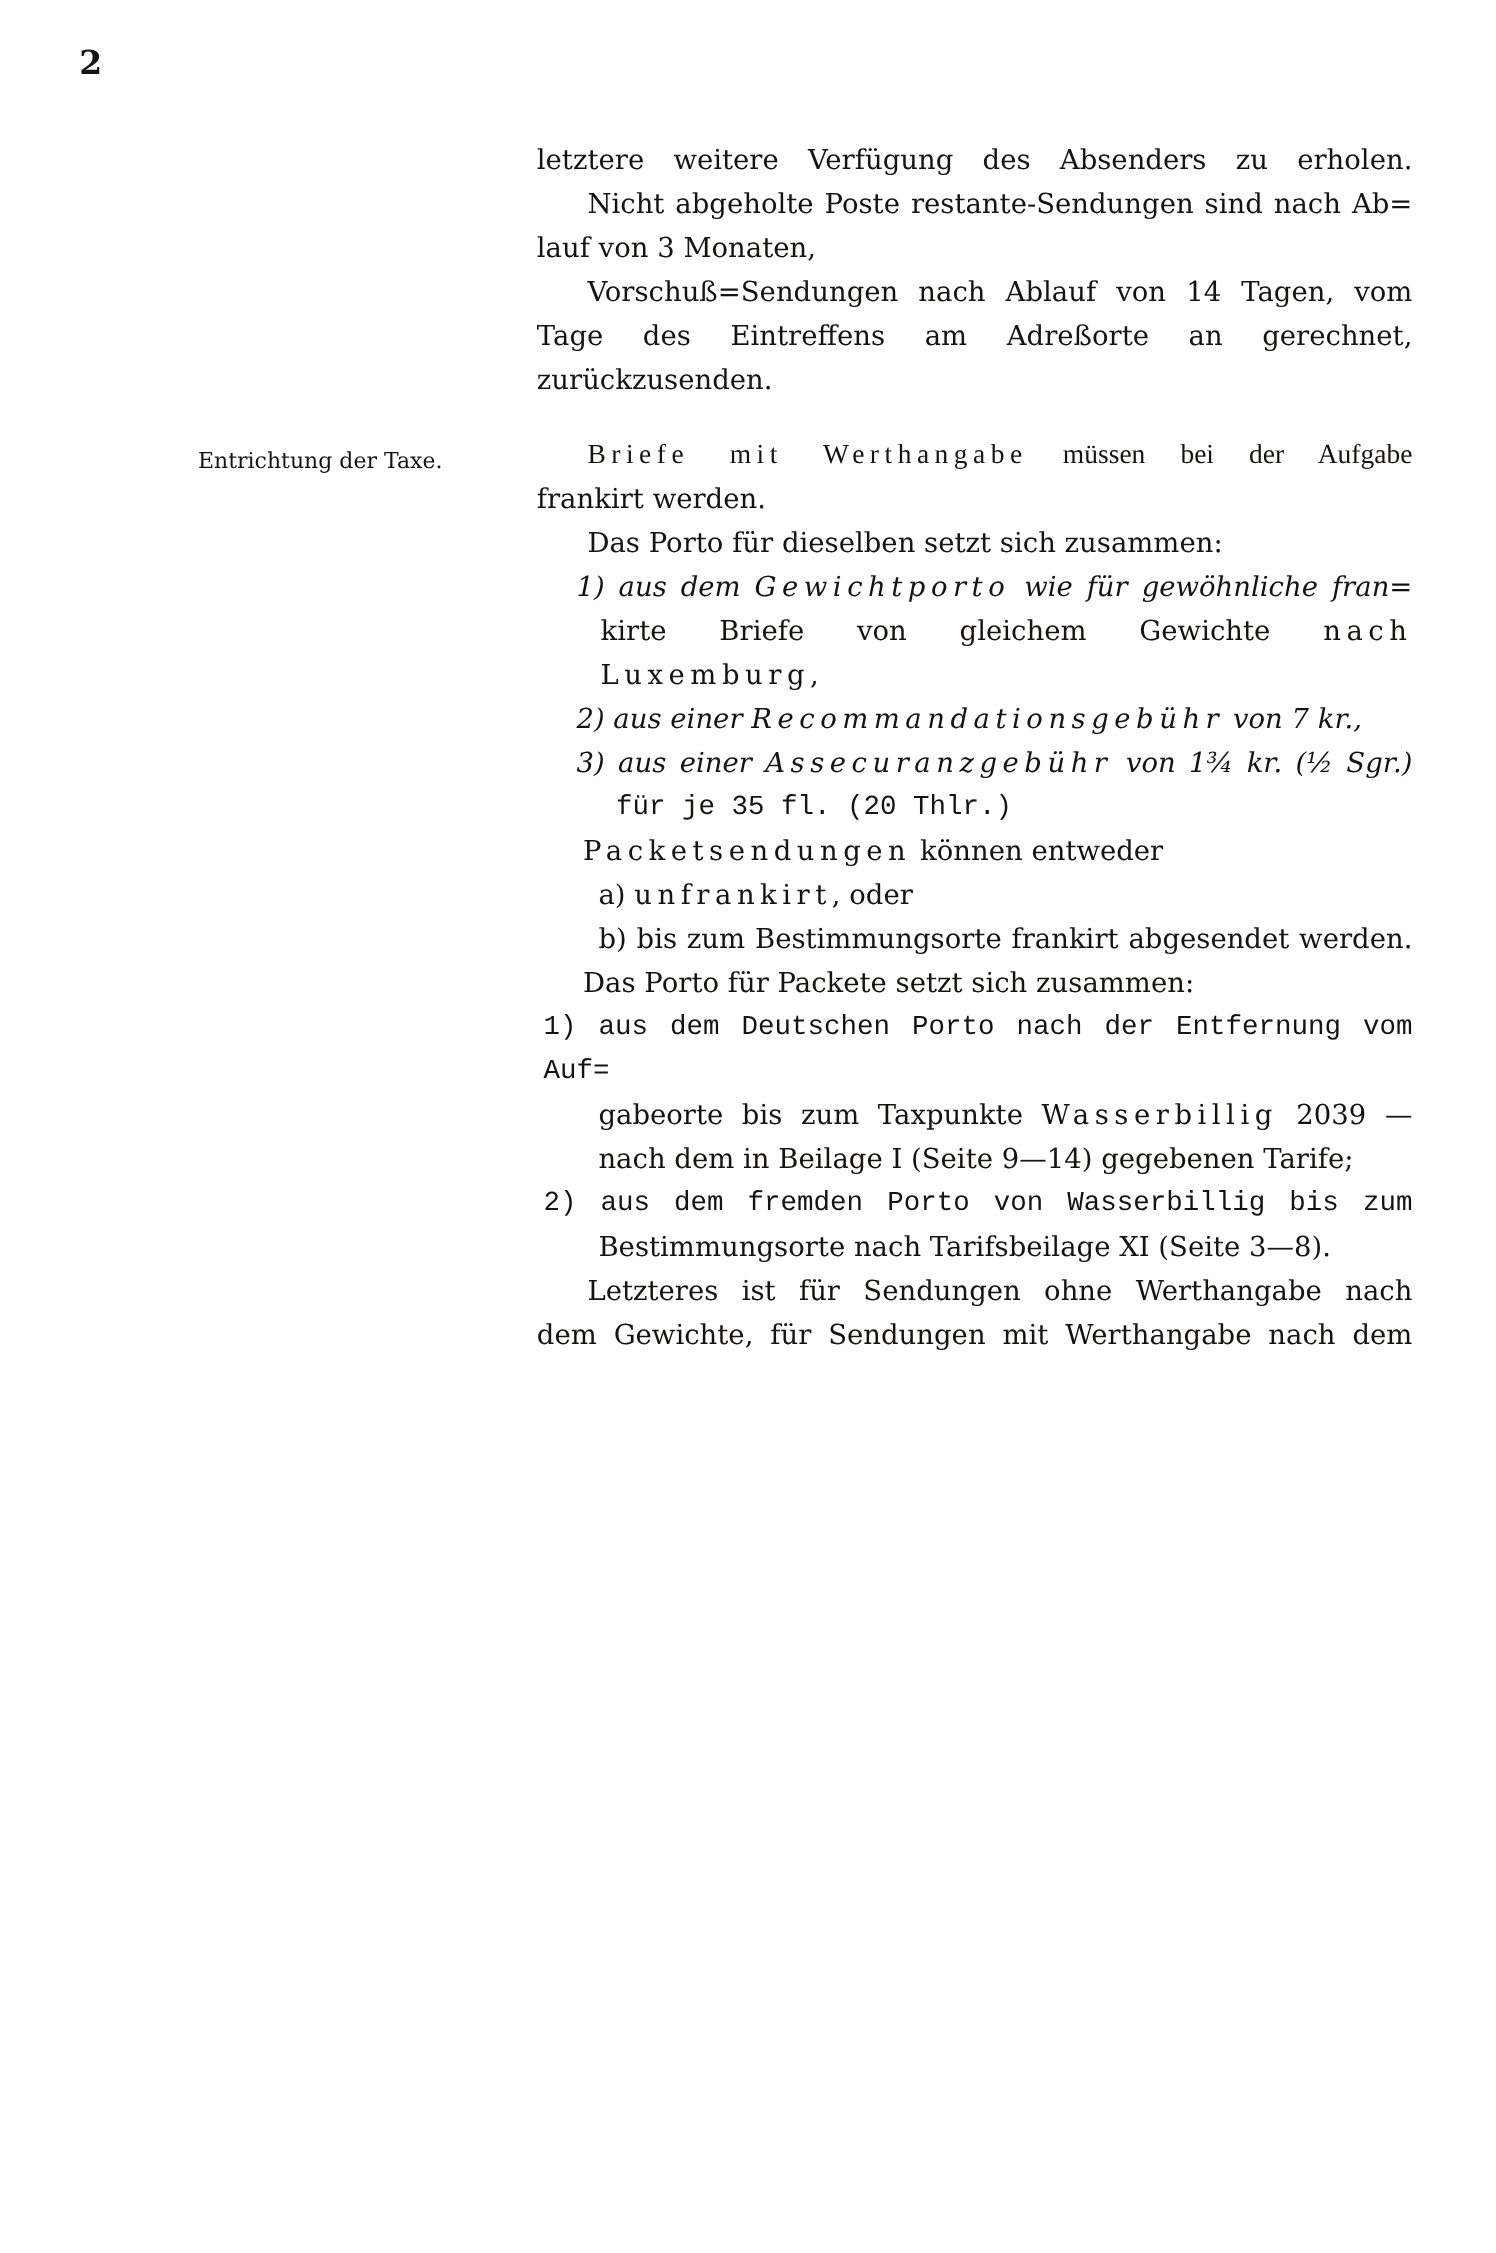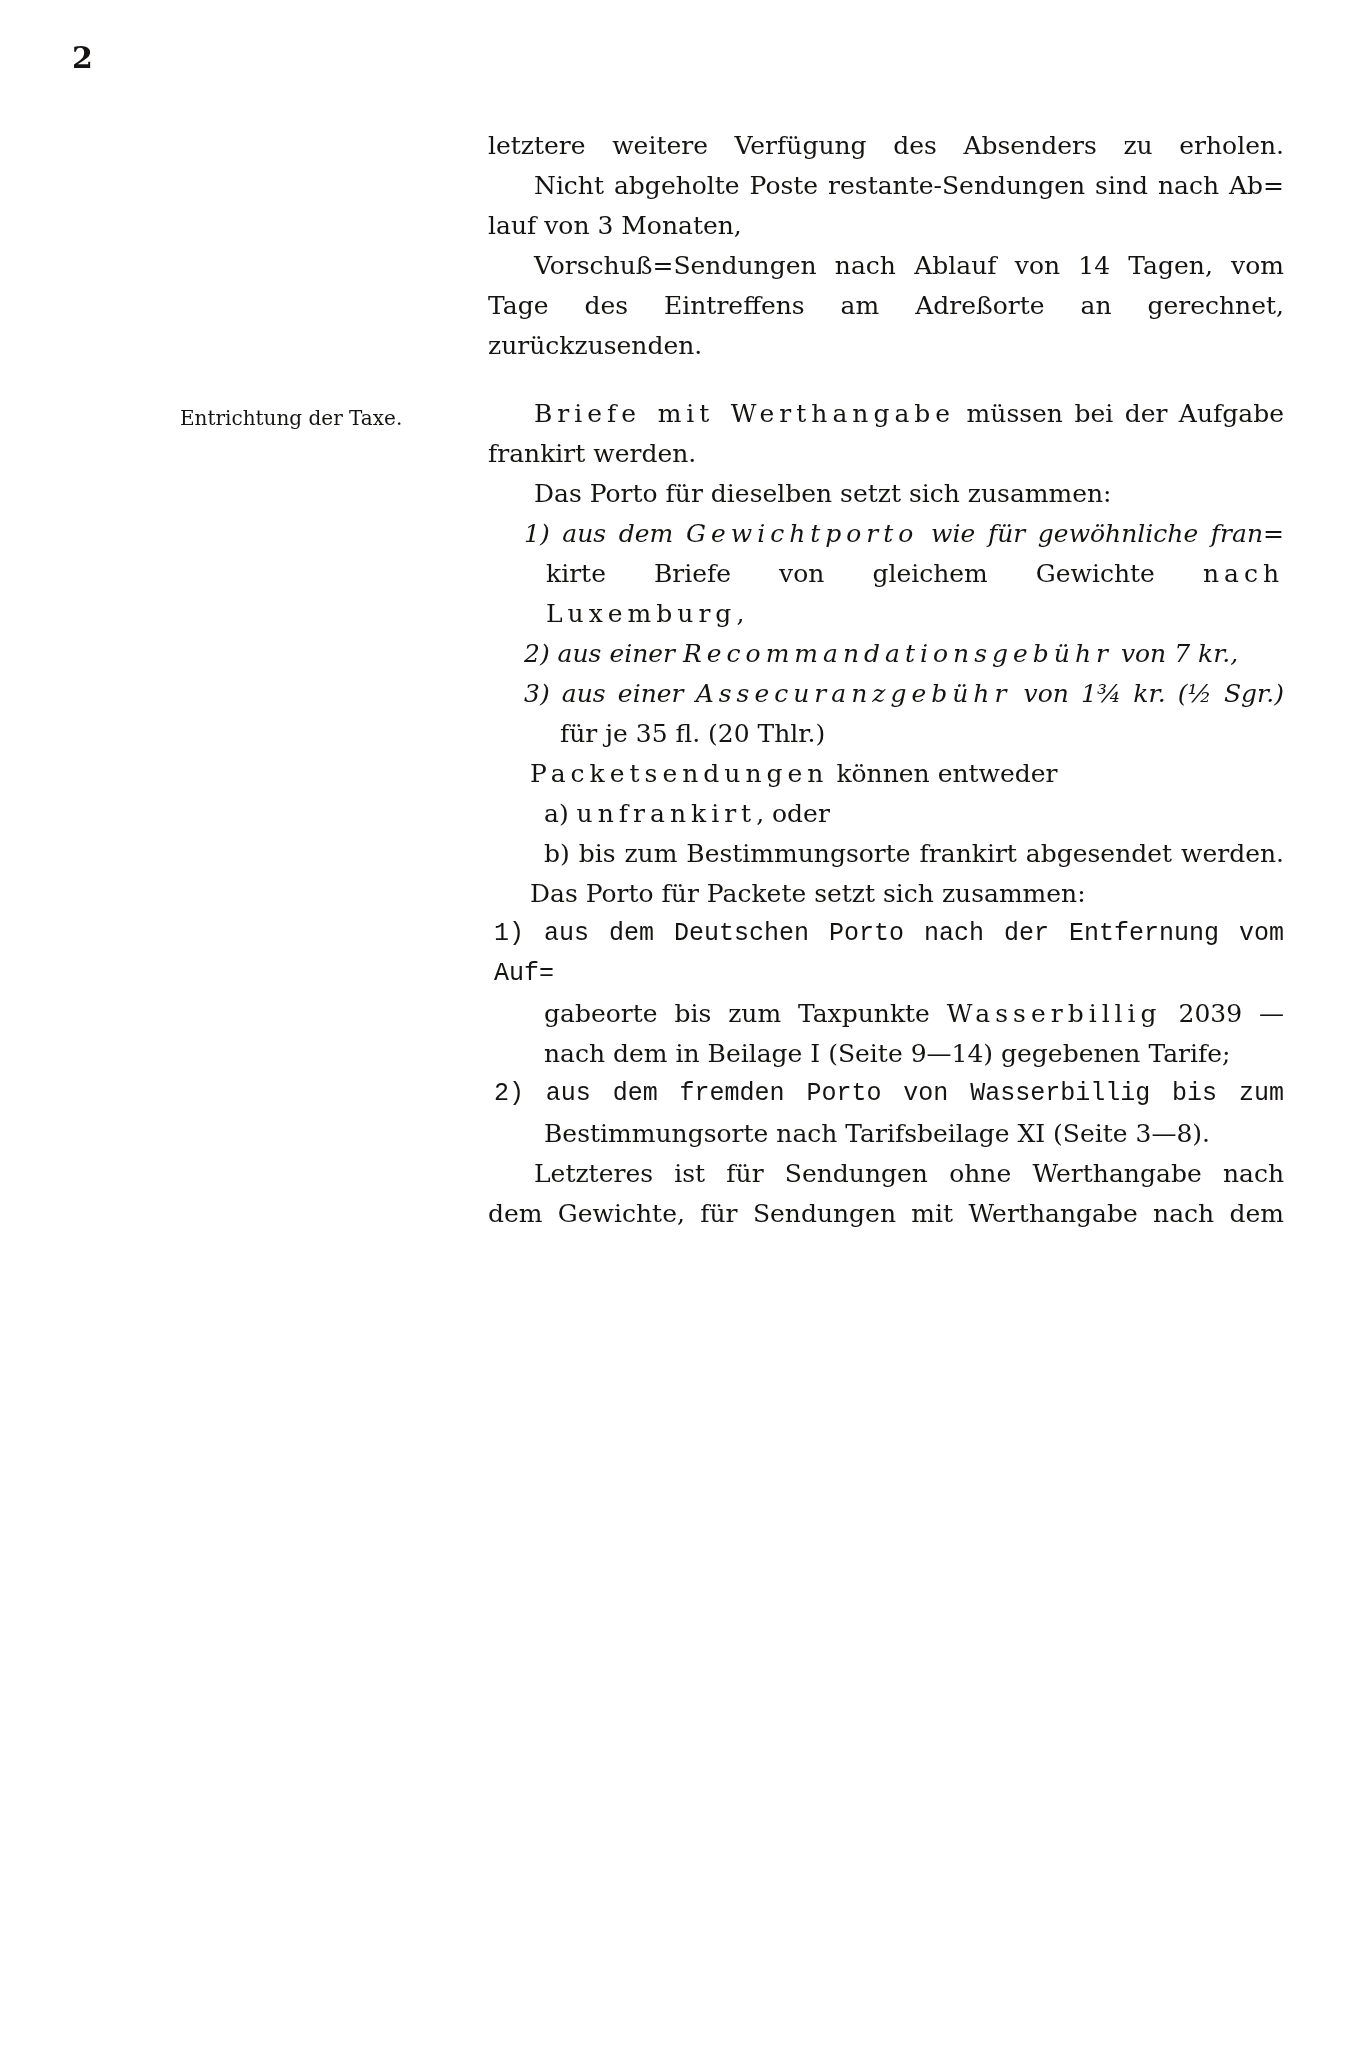--- a/index.html
+++ b/index.html
@@ -44,31 +44,32 @@
     min-height: 40px;
     white-space: nowrap;
   }
   .line.just {
     white-space: normal;
     text-align: justify;
     text-align-last: justify;
   }
   .line.gap {
     margin-top: 28px;
+    font-family: Liberation Serif, serif;
   }
   .sperr {
     letter-spacing: 5px;
   }
   
   .ind-flush  { margin-left: 0; }
   .ind-para   { margin-left: 46px; }
   .ind-para2  { margin-left: 42px; }
   .ind-list1  { margin-left: 36px; font-style: italic; }
   .ind-cont1  { margin-left: 58px; }
-  .ind-cont1b { margin-left: 72px; }
+  .ind-cont1b { margin-left: 72px; font-family: Liberation Mono, monospace; }
   .ind-sub    { margin-left: 56px; }
   .ind-list2  { margin-left: 6px; font-family: Liberation Mono, monospace; }
   .ind-cont2  { margin-left: 56px; }
 </style>
 </head>
 <body>
 
 <div class="page-number">2</div>
 
 <div class="sidenote">Entrichtung der Taxe.</div>

